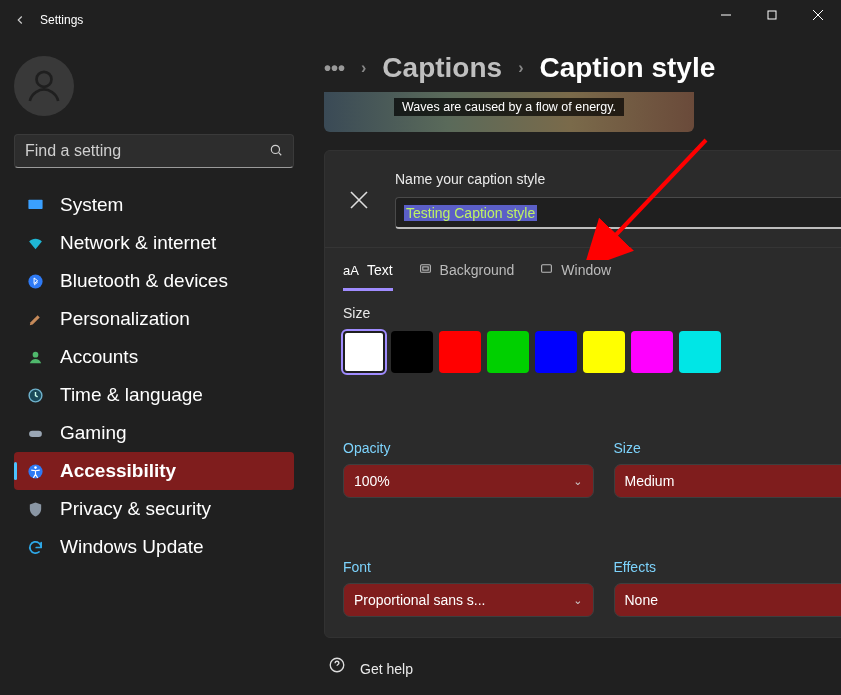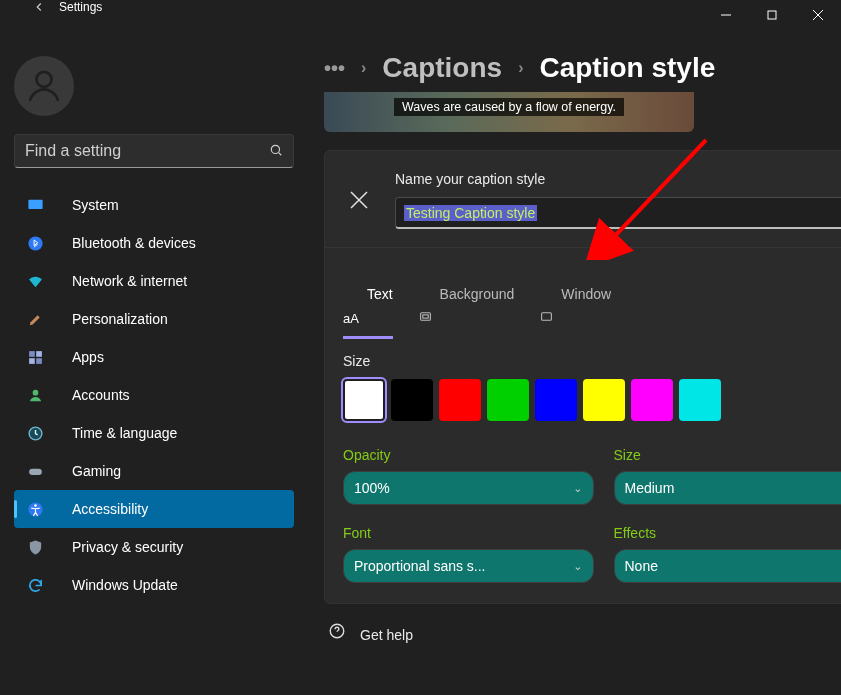--- a/index.html
+++ b/index.html
@@ -8,22 +8,22 @@
     background: #202020;
     color: #fff;
     font-family: "Segoe UI", sans-serif;
     font-size: 14px;
     overflow: hidden;
     position: relative;
   }
   .titlebar {
     height: 40px;
     display: flex;
-    align-items: flex-start;
-    padding-left: 19px;
+    align-items: center;
+    padding-left: 0;
   }
   .titlebar .back { width: 40px; display:flex; align-items:center; justify-content:center; color:#ccc; }
   .titlebar .title { font-size: 12px; color:#fff; }
   .window-controls {
     position: absolute; top:0; right:0; display:flex;
   }
   .window-controls .btn { width:46px; height:30px; display:flex; align-items:center; justify-content:center; color:#fff; }
   .layout { display:flex; height: calc(695px - 40px); }
   .sidebar { width: 308px; padding: 8px 12px 8px 14px; }
   .avatar {
@@ -38,26 +38,26 @@
     border-radius:4px; height:34px; padding:0 10px; margin-bottom: 18px;
     width: 280px;
   }
   .search input {
     flex:1; background:transparent; border:none; outline:none; color:#fff; font-size:16px;
   }
   .search input::placeholder{ color:#cfcfcf; }
   .search .sicon{ color:#cfcfcf; }
   .navlist { list-style:none; width: 280px; }
   .navlist li {
-    display:flex; align-items:center; gap:28px;
+    display:flex; align-items:center; gap:16px;
     height:38px; padding:0 12px; border-radius:4px;
-    color:#fff; font-size:14px;
+    color:#fff; font-size:19px;
   }
   .navlist li.active {
-    background:#0369a1; position:relative;
+    background:#7f1d1d; position:relative;font-weight:bold;
   }
   .navlist li.active::before{
     content:""; position:absolute; left:0; top:10px; bottom:10px; width:3px;
     background:#4cc2ff; border-radius:2px;
   }
   .navlist .icon { width:18px; height:18px; display:flex; align-items:center; justify-content:center; font-size:16px;}
   .main { flex:1; padding: 12px 20px 0 18px; position:relative; }
   .breadcrumb {
     display:flex; align-items:center; gap:16px;
     font-size: 28px; font-weight:600; color:#fff;
@@ -102,31 +102,31 @@
     color:#ccc; font-size:12px;
   }
   .tabs{
     display:flex; gap:26px; padding: 14px 18px 0 18px;
   }
   .tab{
     display:flex; align-items:center; gap:8px; color:#bbb; font-size:14px;
     padding-bottom:10px; border-bottom:3px solid transparent;
   }
   .tab.active{ color:#fff; border-bottom-color:#a08cff;}
-  .tab .ti{ font-size:13px;margin-top:48px; }
+  .tab .ti{ font-size:13px; }
   .section{ padding: 14px 18px 6px 18px; }
   .section .slabel{ font-size:14px; color:#eaeaea; margin-bottom:10px; display:block;}
   .swatches{ display:flex; gap:6px; margin-bottom: 20px;}
   .swatch{ width:42px; height:42px; border-radius:4px; }
   .swatch.sel{ outline:2px solid #a08cff; outline-offset:0; border:2px solid #1f1f1f;}
   .grid2{ display:flex; gap:20px; padding: 0 18px 20px 18px;}
   .field{ flex:1; }
-  .field .flabel{ font-size:14px; color:#84cc16; margin-bottom:8px; display:block;}
+  .field .flabel{ font-size:14px; color:#7dd3fc; margin-bottom:8px; display:block;margin-top:41px;}
   .select{
-    background:#0f766e; border:1px solid #3e3e3e; border-radius:12px;
+    background:#7f1d1d; border:1px solid #3e3e3e; border-radius:7px;
     height:34px; display:flex; align-items:center; justify-content:space-between;
     padding: 0 10px; color:#fff; font-size:14px;
   }
   .select .chev{ color:#ccc; font-size:11px;}
   .helprow{ display:flex; align-items:flex-end; gap:14px; padding: 18px 0 0 4px; color:#eaeaea; font-size:14px;}
   .arrow{
     position:absolute; pointer-events:none;
   }
 </style>
 </head>
@@ -182,53 +182,42 @@
           <span class="icon">
             <svg width="17" height="17" viewBox="0 0 24 24" fill="#3aa0ff">
               <rect x="2" y="4" width="20" height="13" rx="1"></rect>
               <rect x="2" y="4" width="20" height="13" rx="1" fill="none" stroke="#888" stroke-width="0"></rect>
             </svg>
           </span>
           <span>System</span>
         </li>
       <li>
           <span class="icon">
+            <svg width="17" height="17" viewBox="0 0 24 24" fill="#1fb6d4">
+              <path d="M12 20l9-11c-5-5-13-5-18 0l9 11z"></path>
+            </svg>
+          </span>
+          <span>Network &amp; internet</span>
+        </li>
+      <li>
+          <span class="icon">
             <svg width="17" height="17" viewBox="0 0 24 24">
               <circle cx="12" cy="12" r="10" fill="#2e7af5"></circle>
               <path d="M10 7l5 4-5 4V7zm0 10l5-4" stroke="#fff" stroke-width="1.4" fill="none"></path>
             </svg>
           </span>
           <span>Bluetooth &amp; devices</span>
         </li>
       <li>
           <span class="icon">
-            <svg width="17" height="17" viewBox="0 0 24 24" fill="#1fb6d4">
-              <path d="M12 20l9-11c-5-5-13-5-18 0l9 11z"></path>
-            </svg>
-          </span>
-          <span>Network &amp; internet</span>
-        </li>
-      <li>
-          <span class="icon">
             <svg width="17" height="17" viewBox="0 0 24 24">
               <path d="M4 20l4-1 10-10-3-3L5 16l-1 4z" fill="#c68a5a"></path>
             </svg>
           </span>
           <span>Personalization</span>
-        </li>
-      <li>
-          <span class="icon">
-            <svg width="17" height="17" viewBox="0 0 24 24">
-              <rect x="3" y="3" width="8" height="8" fill="#7a8cc4"></rect>
-              <rect x="13" y="3" width="8" height="8" fill="#a4b4e4"></rect>
-              <rect x="3" y="13" width="8" height="8" fill="#a4b4e4"></rect>
-              <rect x="13" y="13" width="8" height="8" fill="#7a8cc4"></rect>
-            </svg>
-          </span>
-          <span>Apps</span>
         </li>
       <li>
           <span class="icon">
             <svg width="17" height="17" viewBox="0 0 24 24" fill="#4fb86c">
               <circle cx="12" cy="8" r="4"></circle>
               <path d="M4 20c1-4 5-6 8-6s7 2 8 6H4z"></path>
             </svg>
           </span>
           <span>Accounts</span>
         </li>

